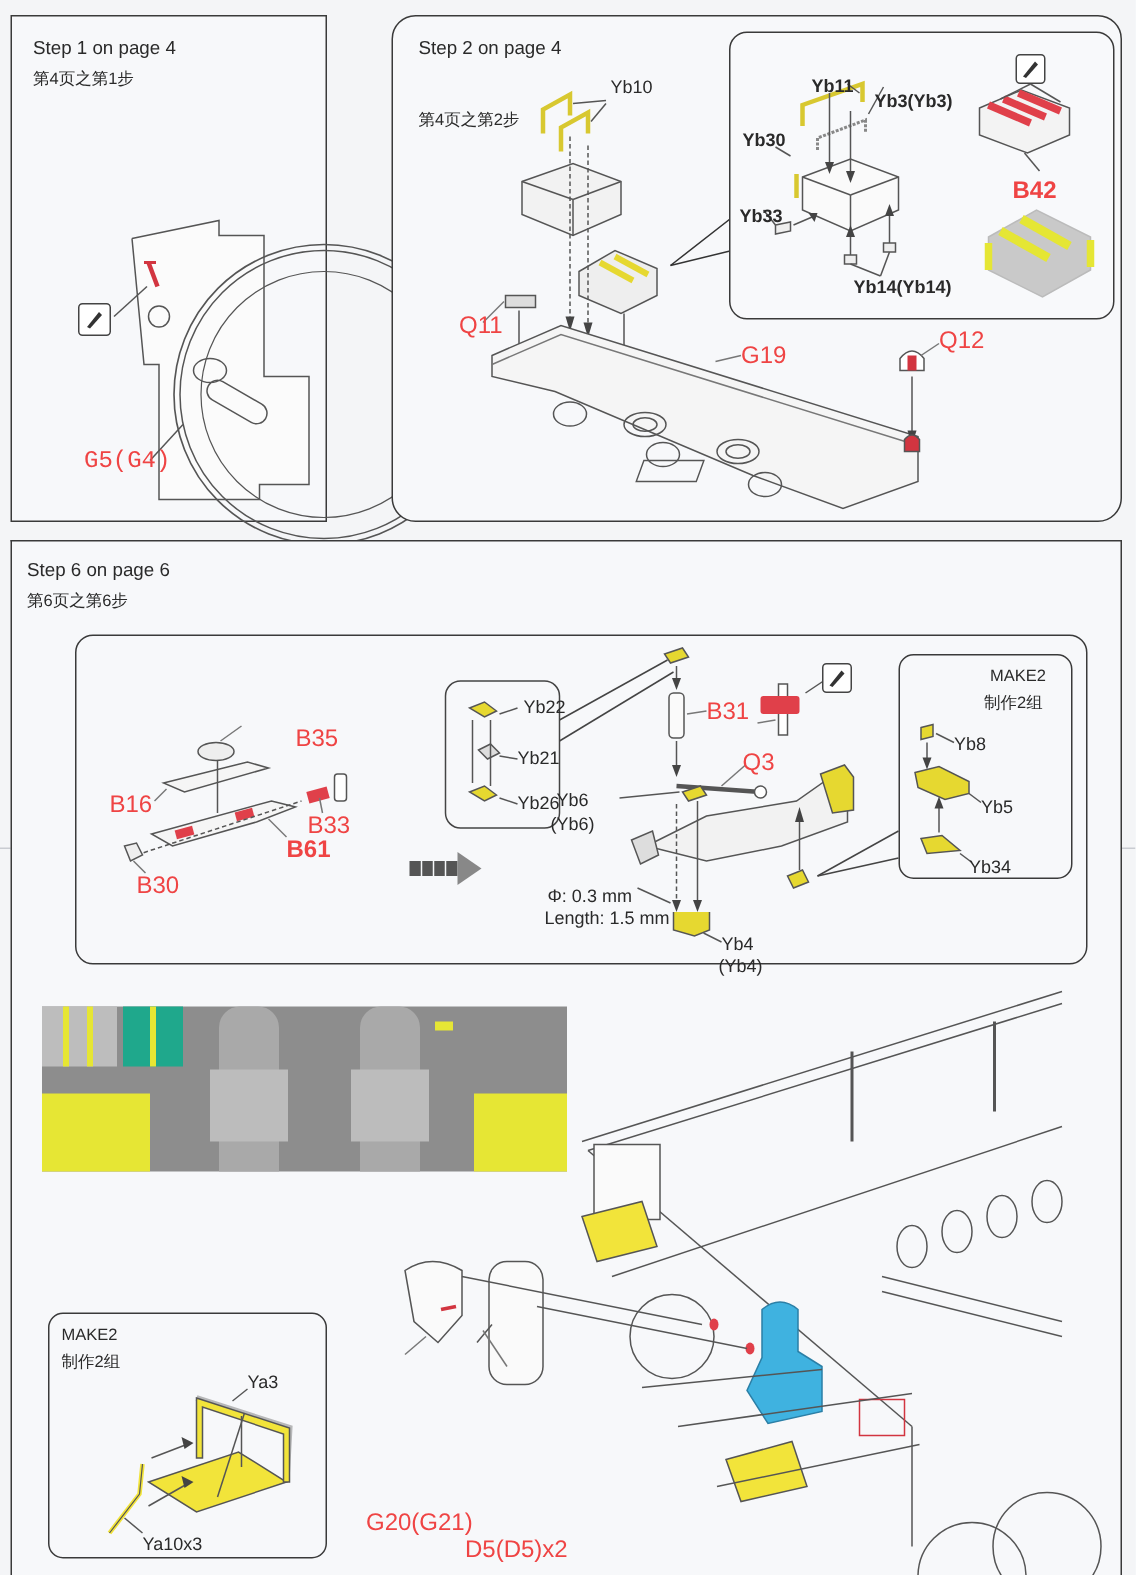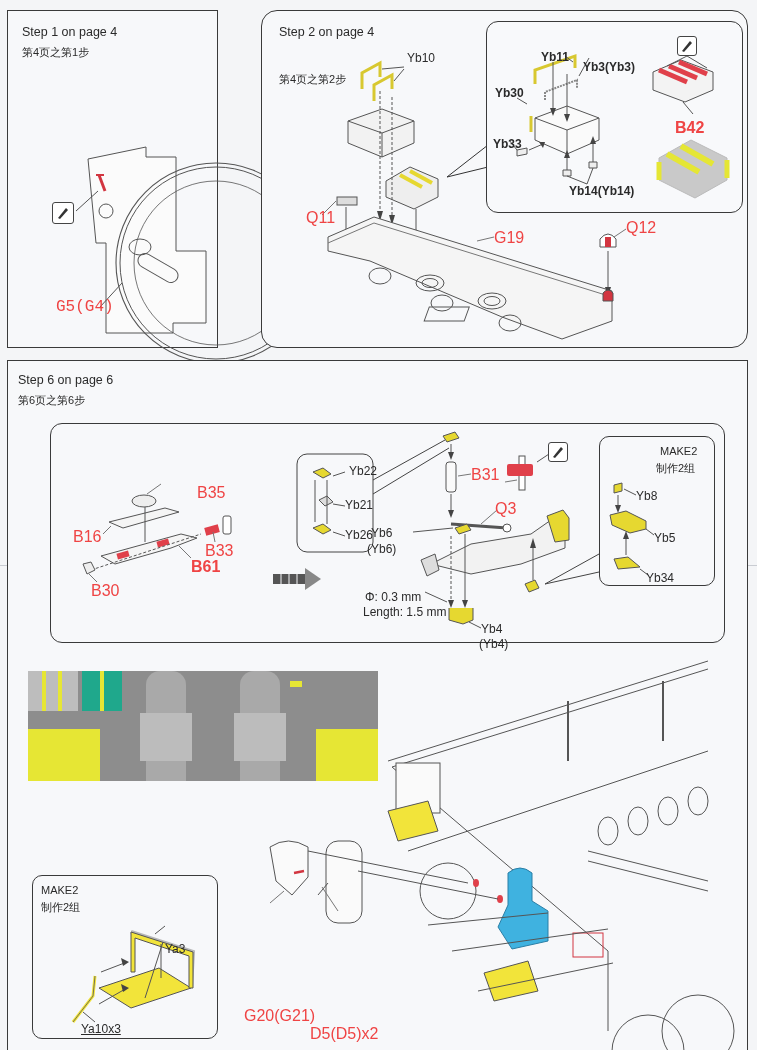--- a/index.html
+++ b/index.html
@@ -366,19 +366,19 @@
       <line x1="128" y1="68" x2="128" y2="102" stroke="#555"></line>
       <path d="M62 100 L60 120 L40 146" fill="none" stroke="#f2e43a" stroke-width="3"></path>
       <path d="M62 100 L60 120 L40 146" fill="none" stroke="#555" stroke-width="0.8"></path>
       <line x1="68" y1="96" x2="94" y2="86" stroke="#555"></line>
         <polygon points="88,82 96,86 90,90" fill="#444"></polygon>
       <line x1="66" y1="128" x2="94" y2="112" stroke="#555"></line>
         <polygon points="88,108 96,112 90,116" fill="#444"></polygon>
       <line x1="122" y1="58" x2="132" y2="50" stroke="#555"></line>
       <line x1="50" y1="136" x2="62" y2="146" stroke="#555"></line>
     </svg>
-    <div class="lbl" style="left:132px;top:38px;margin-top:28px;">Ya3</div>
-    <div class="lbl" style="left:48px;top:146px;text-decoration:underline;">Ya10x3</div>
+    <div class="lbl" style="left:132px;top:38px;">Ya3</div>
+    <div class="lbl" style="left:62px;top:146px;">Ya10x3</div>
   </div>
 
   <div class="glbl" style="left:236px;top:646px;">G20(G21)</div>
   <div class="glbl" style="left:302px;top:664px;">D5(D5)x2</div>
 </div>
 
 </body></html>

